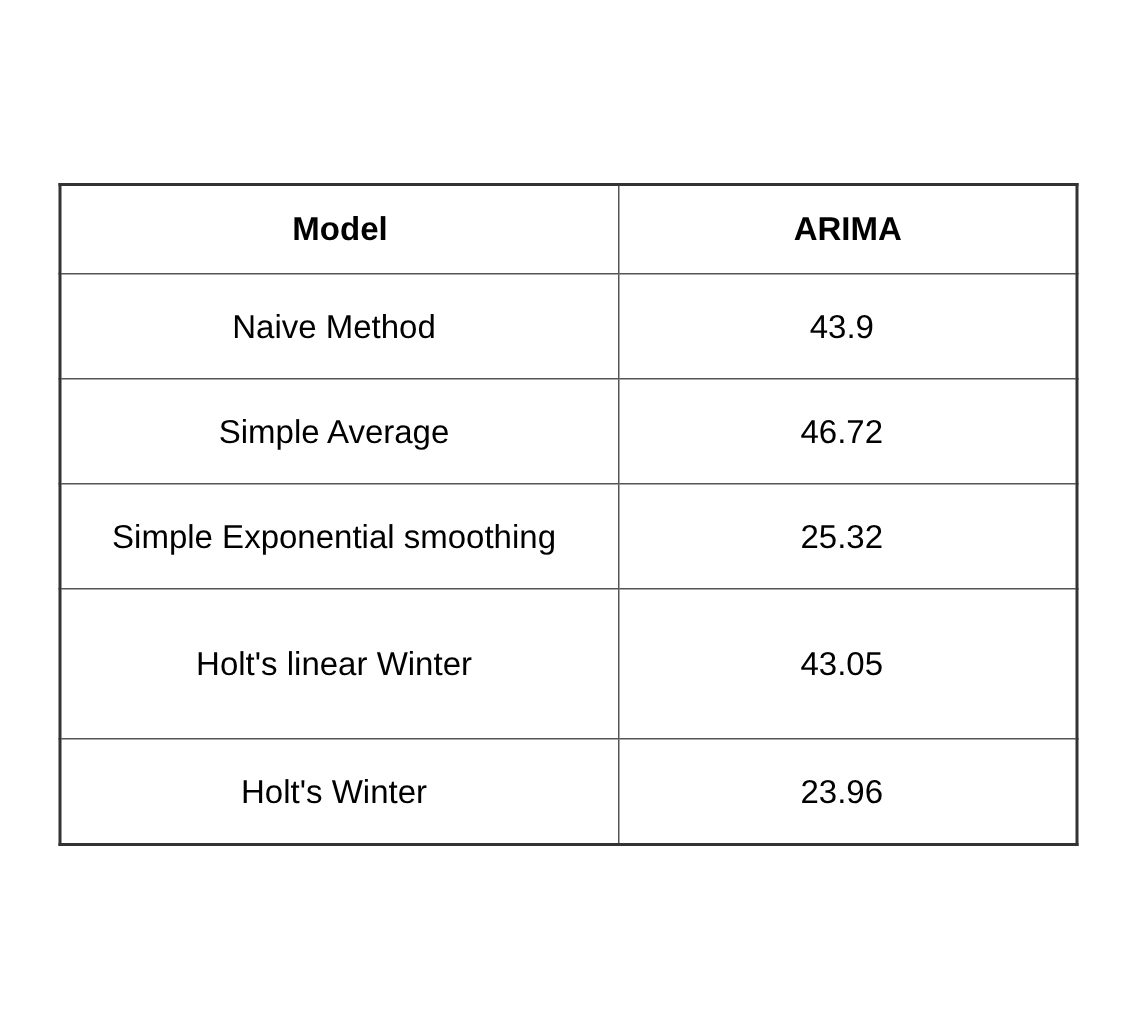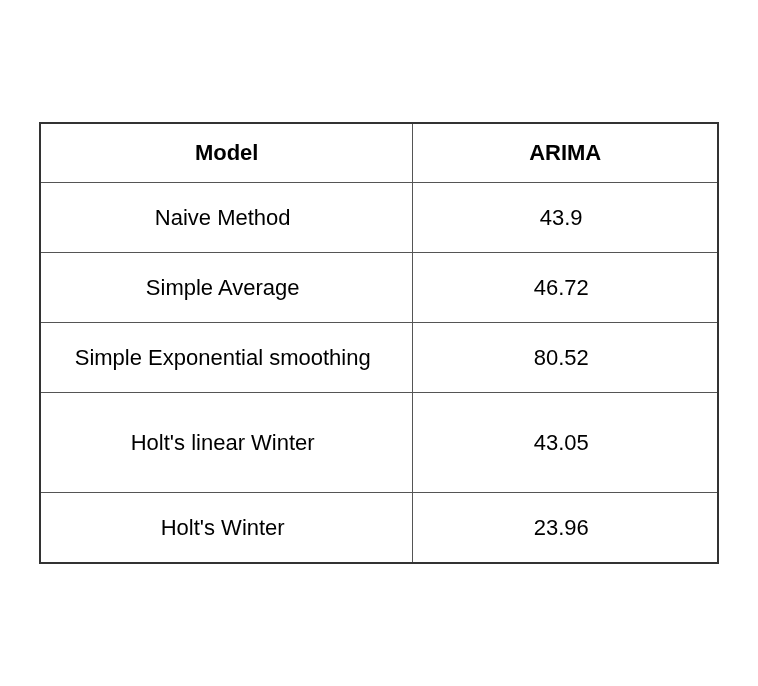--- a/index.html
+++ b/index.html
@@ -78,21 +78,21 @@
     <tr>
           <td>Naive Method</td>
           <td>43.9</td>
         </tr>
         <tr>
           <td>Simple Average</td>
           <td>46.72</td>
         </tr>
         <tr>
           <td>Simple Exponential smoothing</td>
-          <td>80.52</td>
+          <td>25.32</td>
         </tr>
         <tr>
           <td>Holt's linear Winter</td>
           <td>43.05</td>
         </tr>
         <tr>
           <td>Holt's Winter</td>
           <td>23.96</td>
         </tr>
       </tbody>

